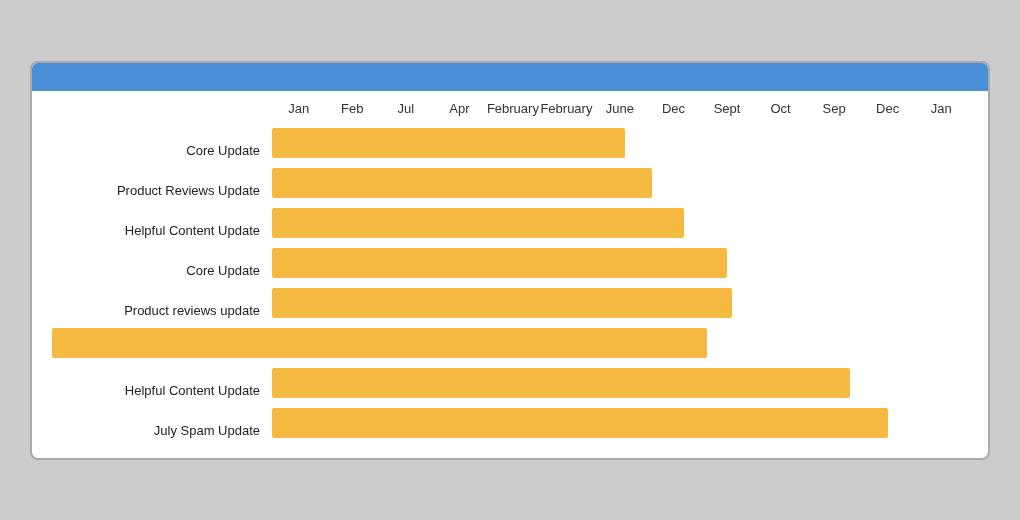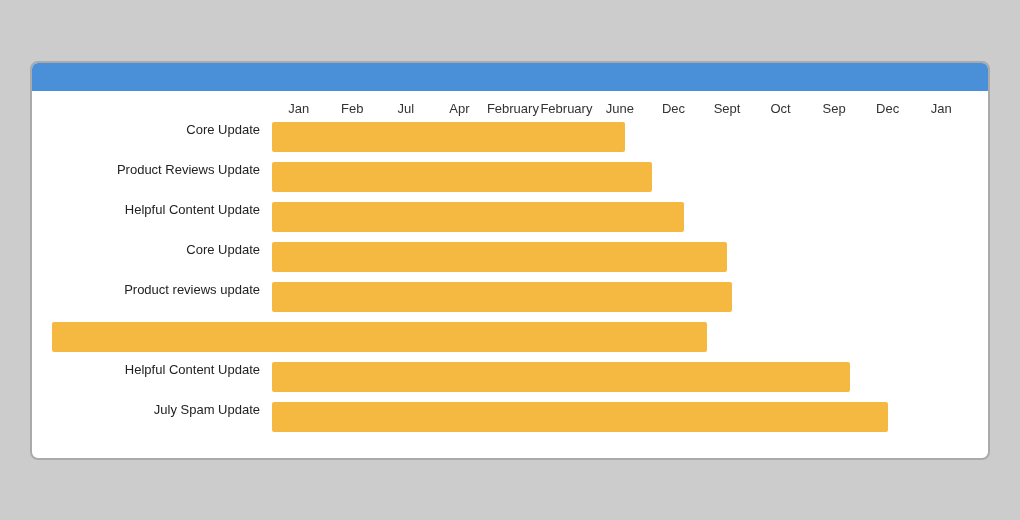--- a/index.html
+++ b/index.html
@@ -47,21 +47,21 @@
       flex: 1;
       text-align: center;
       font-size: 13px;
       color: #333;
       font-weight: 500;
     }
 
     
     .bar-row {
       display: flex;
-      align-items: flex-start;
+      align-items: flex-end;
       margin-bottom: 4px;
       height: 36px;
     }
 
     .bar-label {
       width: 220px;
       text-align: right;
       padding-right: 12px;
       font-size: 13px;
       color: #222;

